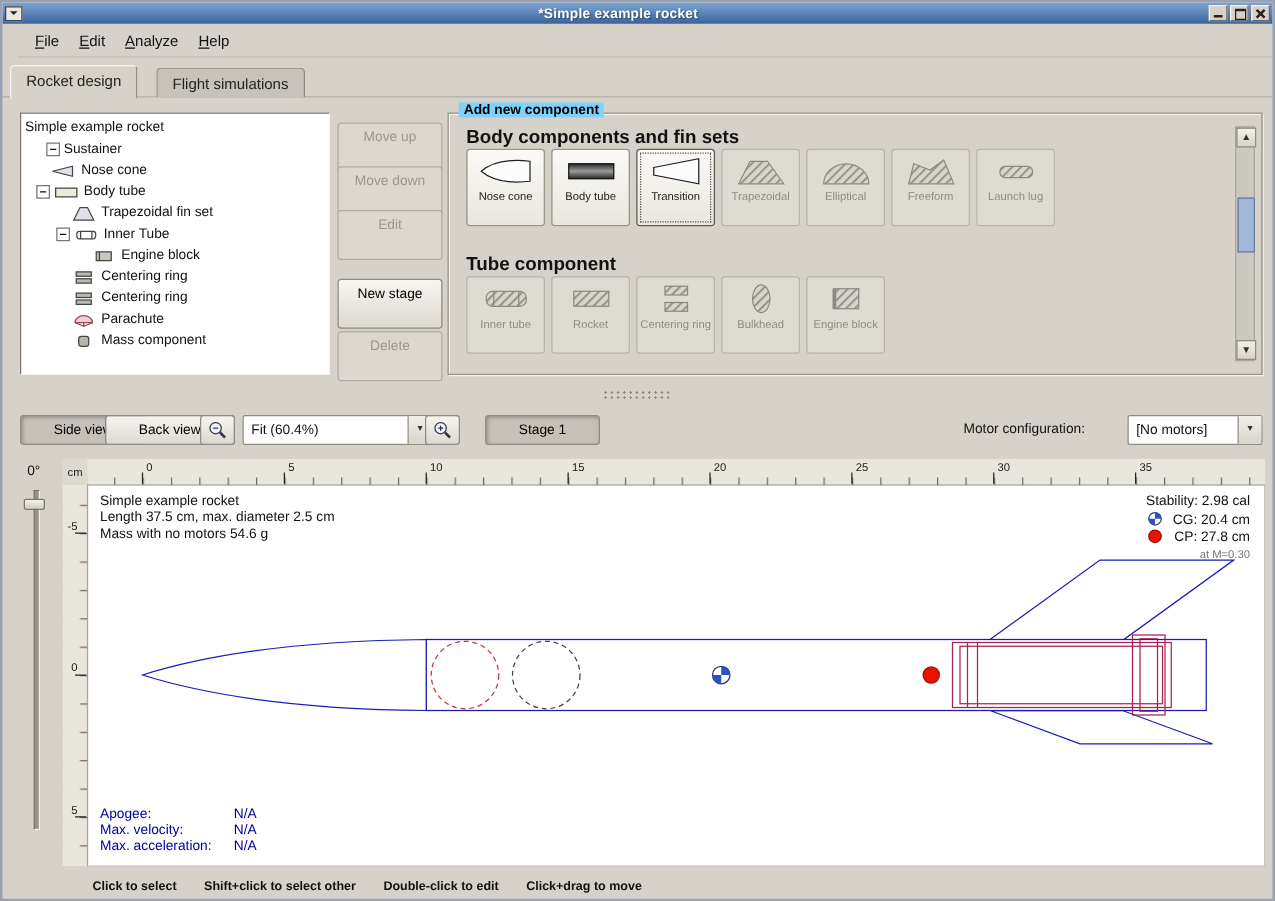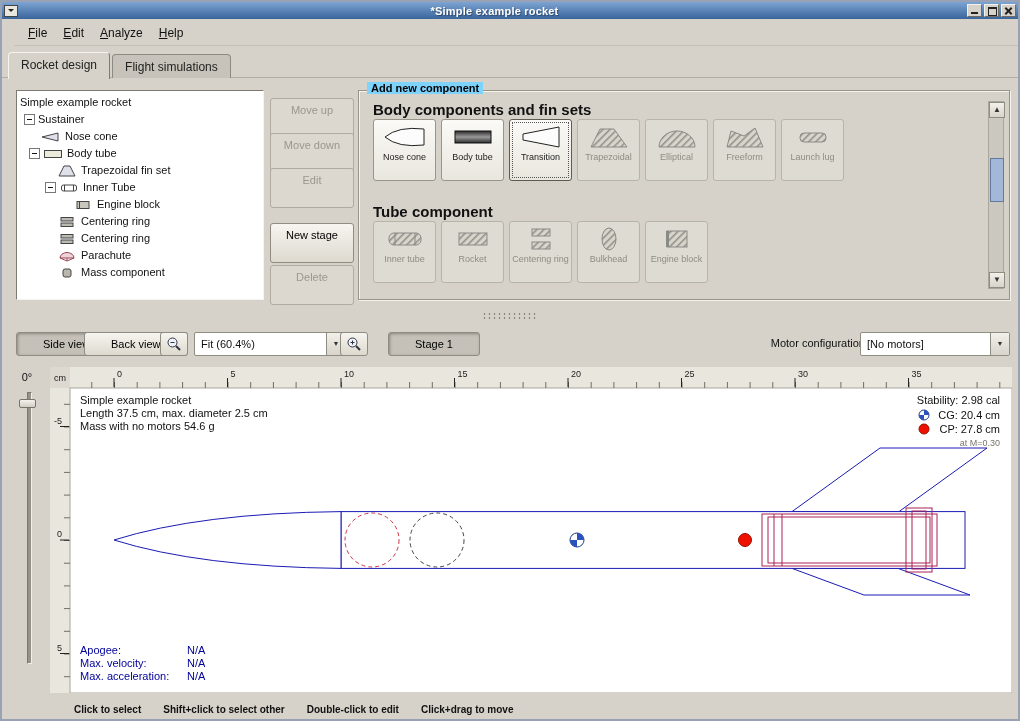--- a/index.html
+++ b/index.html
@@ -26,21 +26,21 @@
 
   
   .menubar { position:absolute; left:0; top:19px; right:0; height:24px; display:flex; align-items:center;
              padding-left:6px; border-bottom:1px solid #c4c0b7;margin-left:12px; }
   .menu-item { display:inline-block; font-size:12px; color:#111; padding:3px 8px; }
   .menu-item::first-letter { text-decoration:underline; }
 
   
   .tabstrip { position:absolute; left:6px; top:46px; height:30px; display:flex; align-items:flex-end; z-index:3; }
   .tab { font-size:12px; color:#222; background:#c7c3ba; border:1px solid #8d8a81; border-bottom:none;
-         border-radius:4px 4px 0 0; padding:5px 12px 4px; margin-right:2px; }
+         border-radius:4px 4px 0 0; padding:5px 12px 4px; margin-right:15px; }
   .tab.active { background:#d6d2ca; border-color:#f6f4ee #7d7a71 #d6d2ca #f6f4ee; padding-bottom:7px; position:relative; top:1px; }
   .tab-divider { position:absolute; left:0; top:75px; right:0; border-top:1px solid #b2aea5; z-index:1; }
 
   
   .tree { position:absolute; left:14px; top:88px; width:248px; height:210px; background:#fff;
           border:1px solid; border-color:#7d7a71 #f6f4ee #f6f4ee #7d7a71; box-sizing:border-box;
           padding:3px 0 0 0; overflow:hidden; }
   .trow { height:17px; display:flex; align-items:center; font-size:11px; color:#111; white-space:nowrap; }
   .expander { width:9px; height:9px; border:1px solid #777; background:#fff; margin-right:3px; position:relative;
               box-sizing:content-box; flex:0 0 auto; }
@@ -147,21 +147,21 @@
   <div class="tab-divider"></div>
   <div class="tabstrip">
     <div class="tab active">Rocket design</div>
     <div class="tab">Flight simulations</div>
   </div>
 
   <div class="tree">
     <div class="trow" style="padding-left:3px">
       <span class="tlabel">Simple example rocket</span>
     </div>
-    <div class="trow" style="padding-left:7px">
+    <div class="trow" style="padding-left:20px">
       <span class="expander"></span>
       <span class="tlabel">Sustainer</span>
     </div>
     <div class="trow" style="padding-left:24px">
       <svg class="ticon" width="20" height="12" viewBox="0 0 20 12">
         <polygon points="1,6 17,2 17,10" fill="#e0e0ea" stroke="#444"></polygon>
         </svg>
       <span class="tlabel">Nose cone</span>
     </div>
     <div class="trow" style="padding-left:12px">
@@ -344,21 +344,21 @@
   <div class="zbtn" style="left:338px">
     <svg width="16" height="16" viewBox="0 0 16 16">
       <circle cx="6.5" cy="6.5" r="4.5" fill="#eef2fa" stroke="#334"></circle>
       <line x1="10" y1="10" x2="14" y2="14" stroke="#334" stroke-width="2"></line>
       <line x1="4.5" y1="6.5" x2="8.5" y2="6.5" stroke="#334"></line>
       <line x1="6.5" y1="4.5" x2="6.5" y2="8.5" stroke="#334"></line>
       </svg>
   </div>
   <div class="vbtn toggled" style="left:386px">Stage 1</div>
   <div class="motor-label">Motor configuration:</div>
-  <div class="combo" style="right:8px; width:150px">
+  <div class="combo" style="right:8px; width:108px">
     <div class="val">[No motors]</div>
     <div class="arrow">▼</div>
   </div>
 
   <div class="rot-label">0°</div>
   <div class="slider-track"></div>
   <div class="slider-handle"></div>
 
   <div class="drawing">
     <svg width="962" height="326" viewBox="0 0 962 326">

